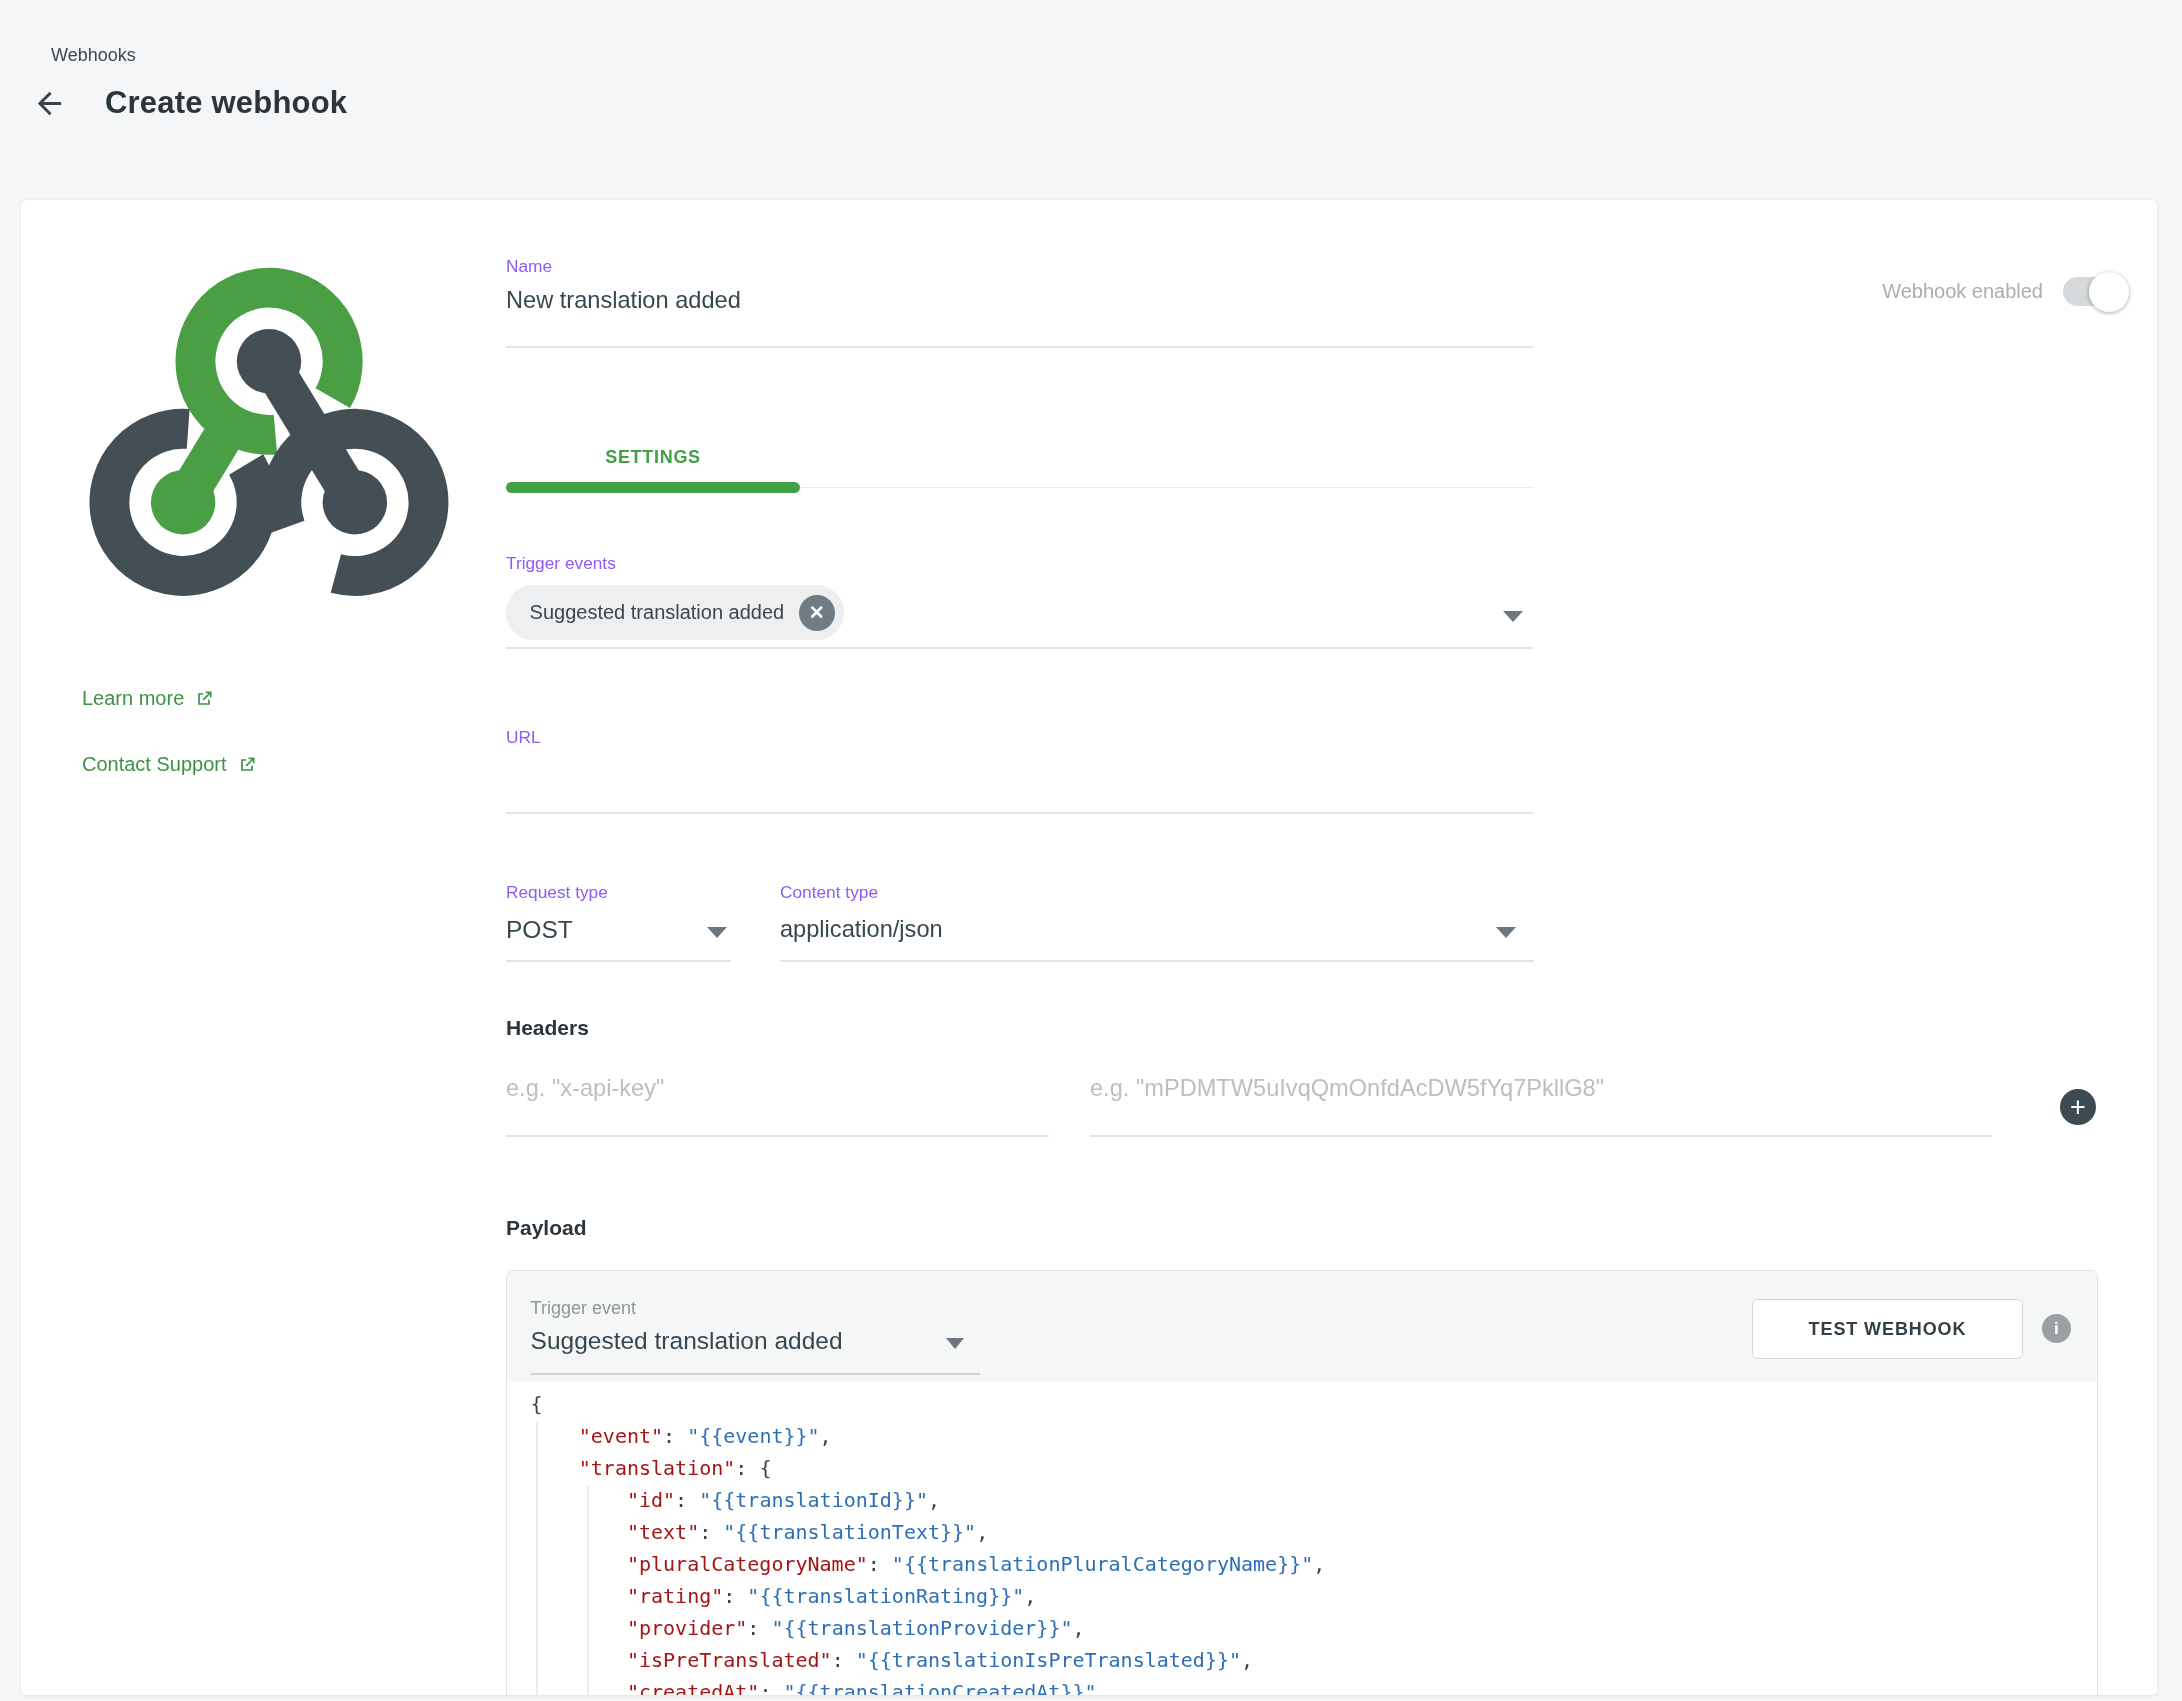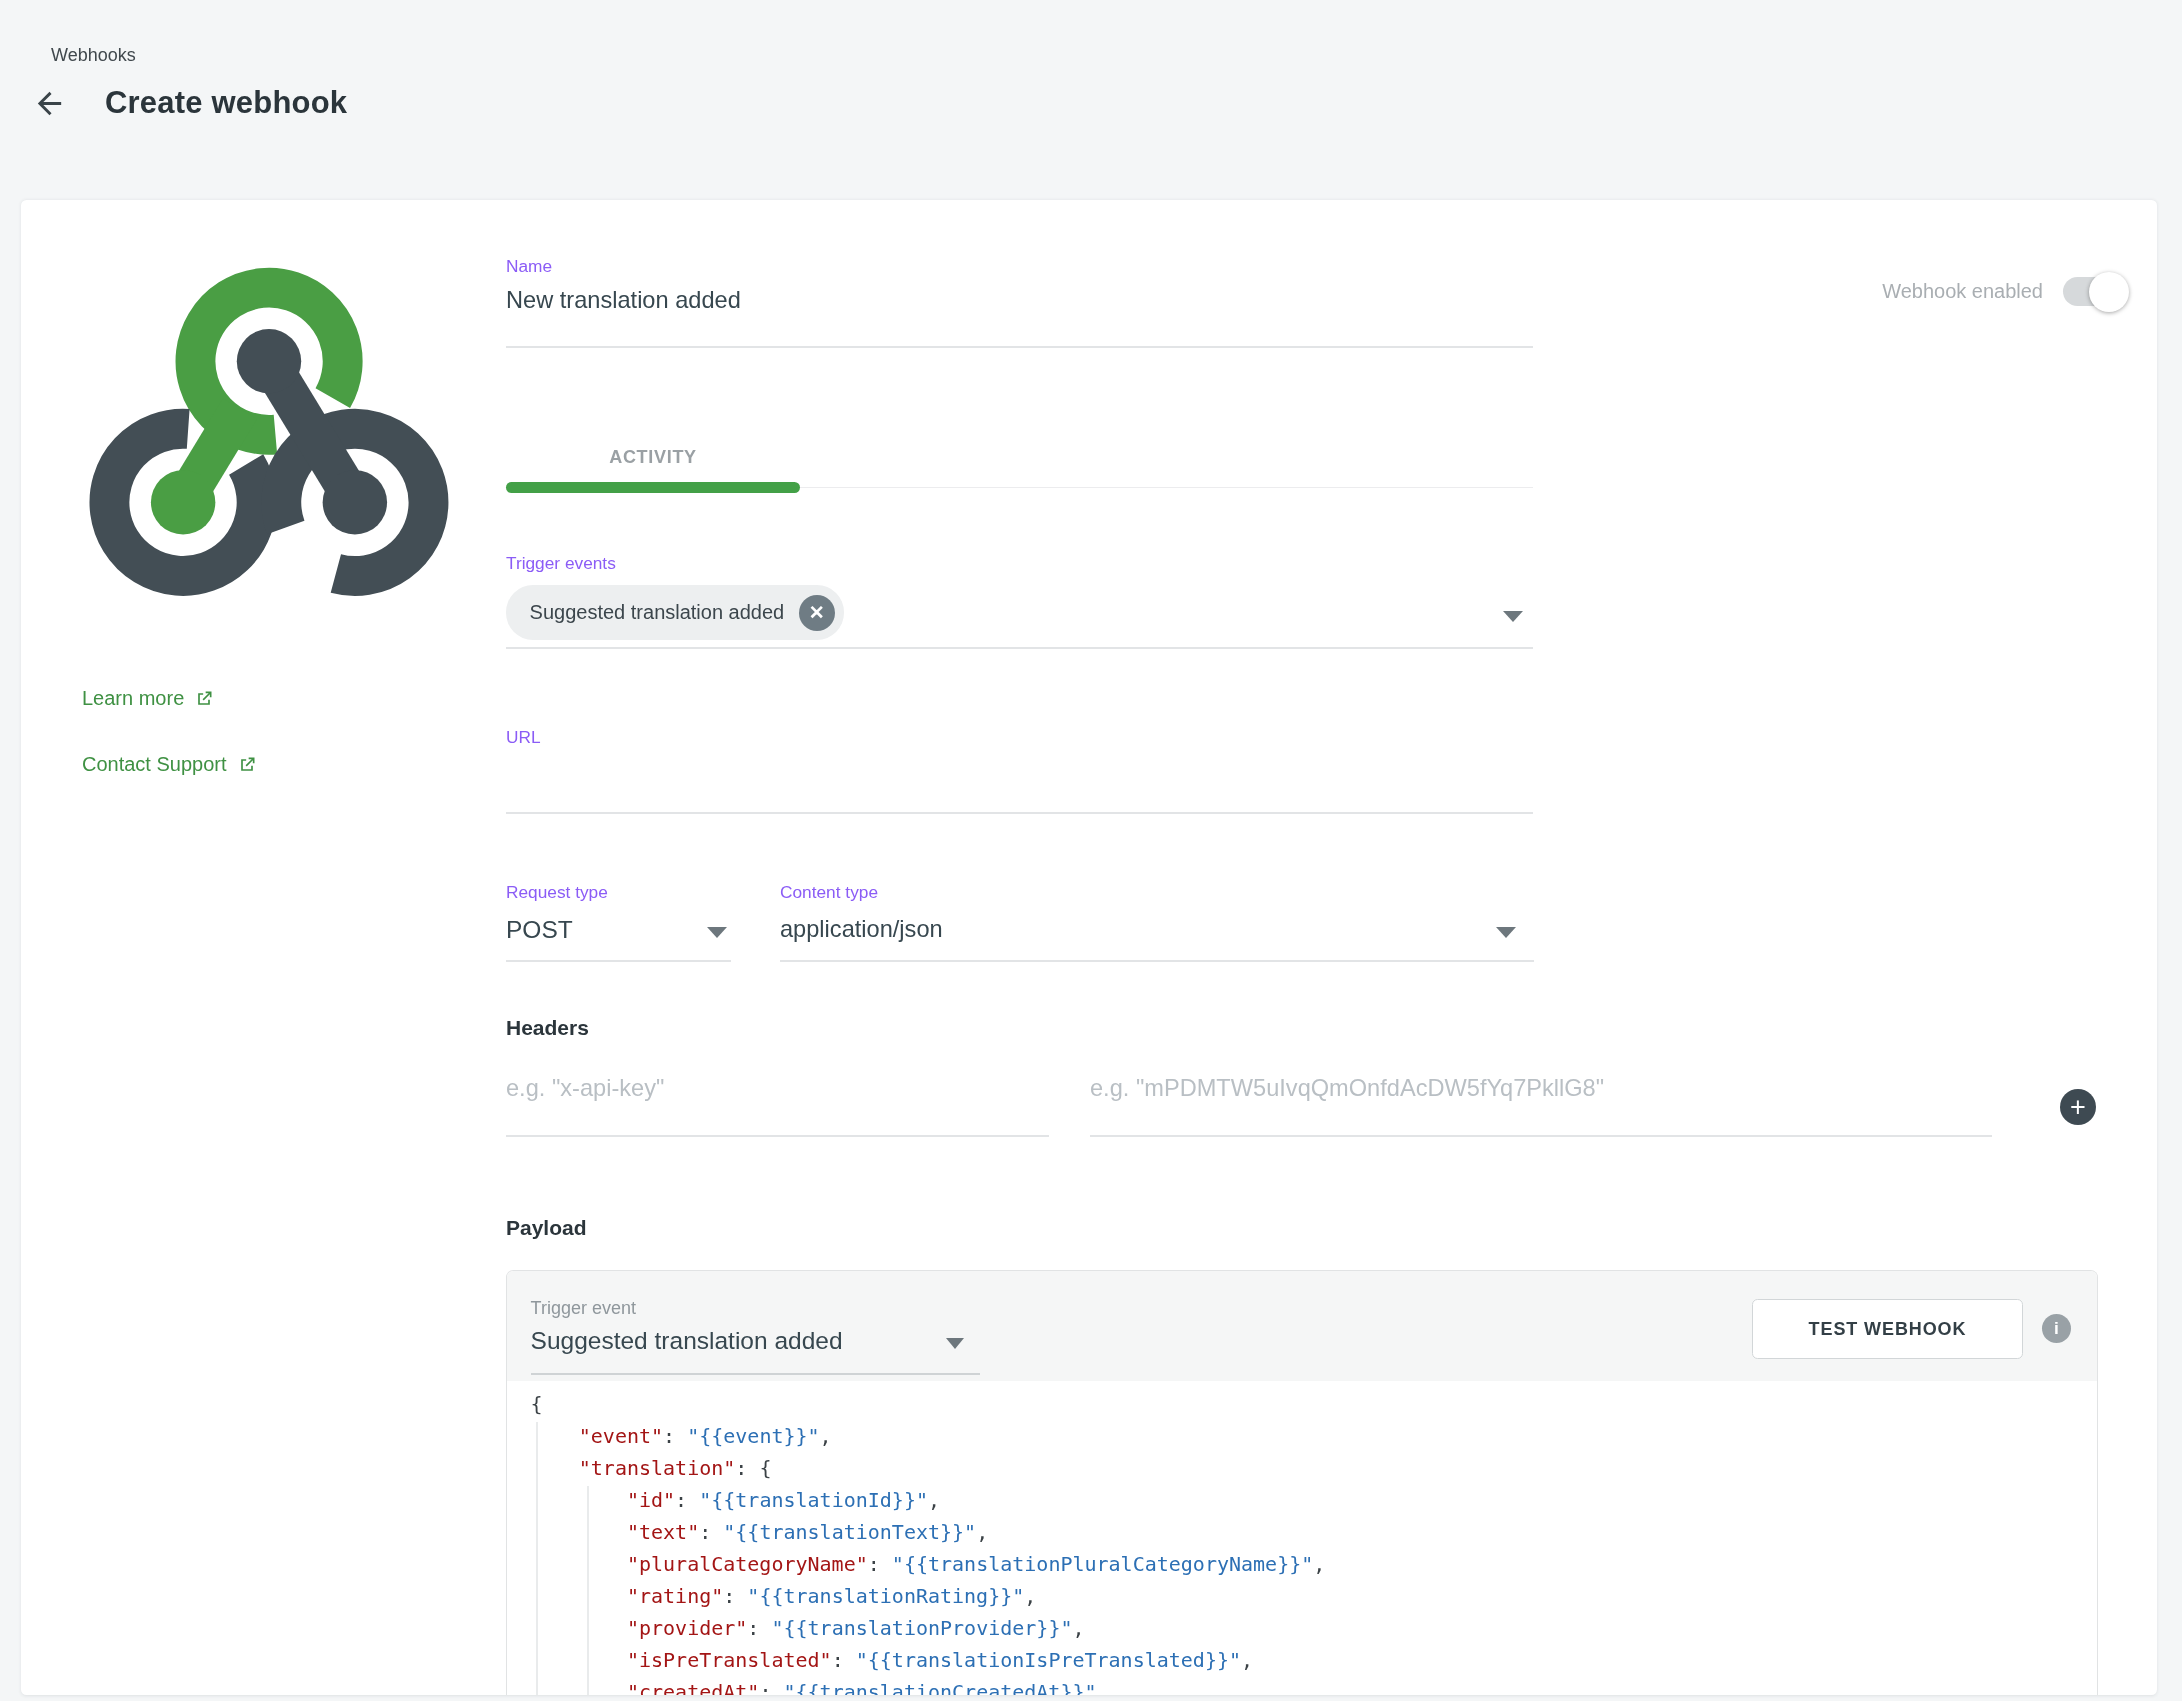--- a/index.html
+++ b/index.html
@@ -162,21 +162,21 @@
 
     <div class="abs enabled-row">
       <span class="enabled-label">Webhook enabled</span>
       <span class="toggle">
         <span class="toggle-track"></span>
         <span class="toggle-knob"></span>
       </span>
     </div>
 
     <div class="abs tabs">
-      <div class="tab inactive">ACTIVITY</div>
+      <div class="tab active">SETTINGS</div>
       <div class="tab-indicator"></div>
     </div>
 
     <div class="abs flabel trig-label">Trigger events</div>
     <div class="abs chip">
       <span class="chip-text">Suggested translation added</span>
       <span class="chip-x">✕</span>
     </div>
     <div class="abs sel-arrow trig-arrow"></div>
     <div class="abs underline trig-underline"></div>

